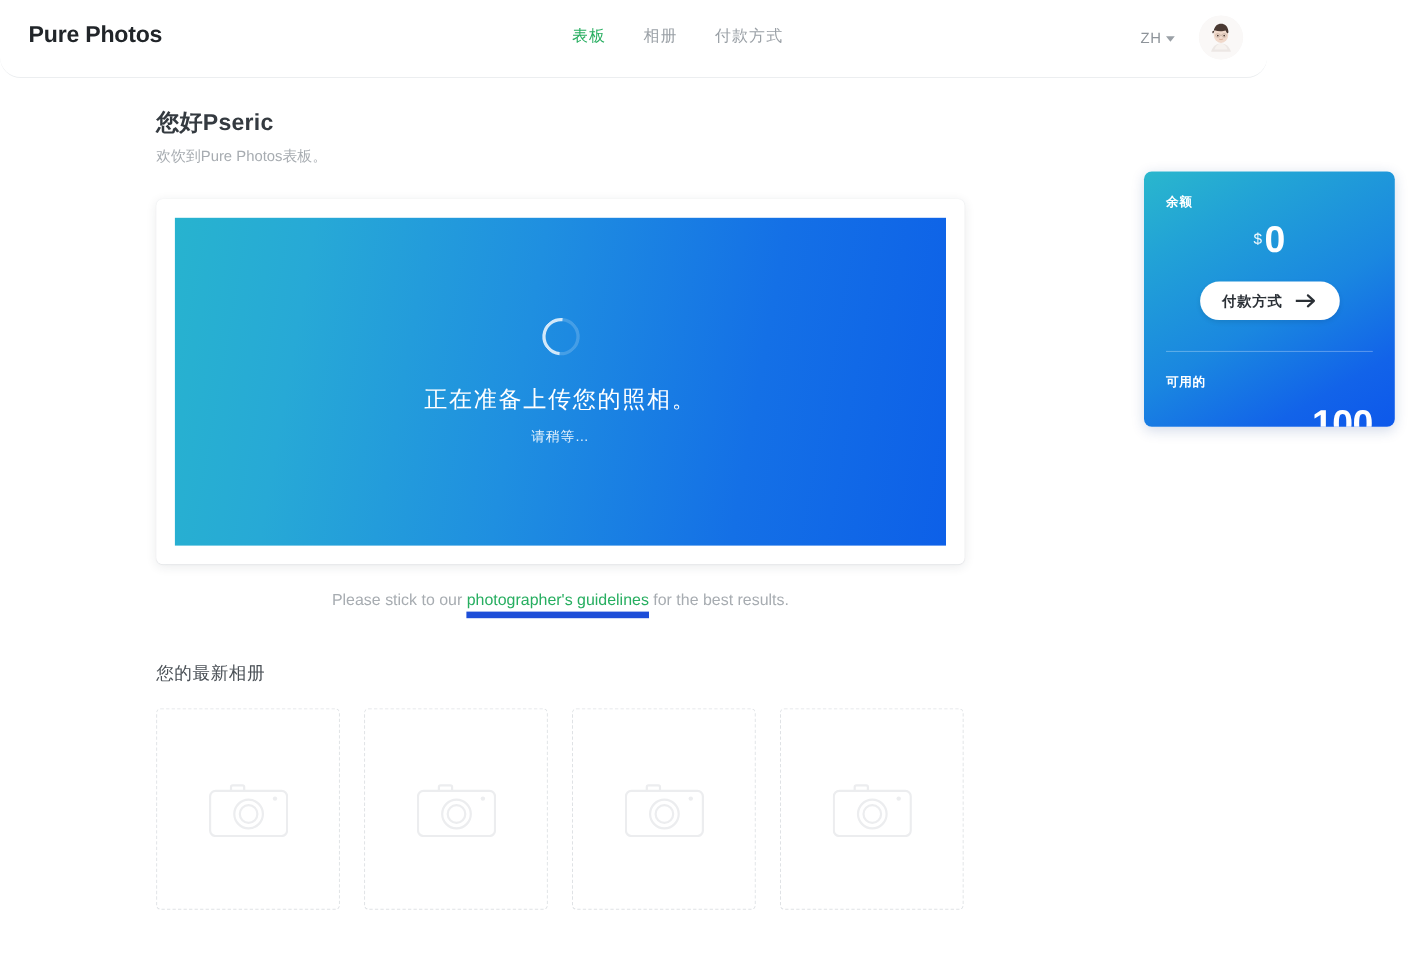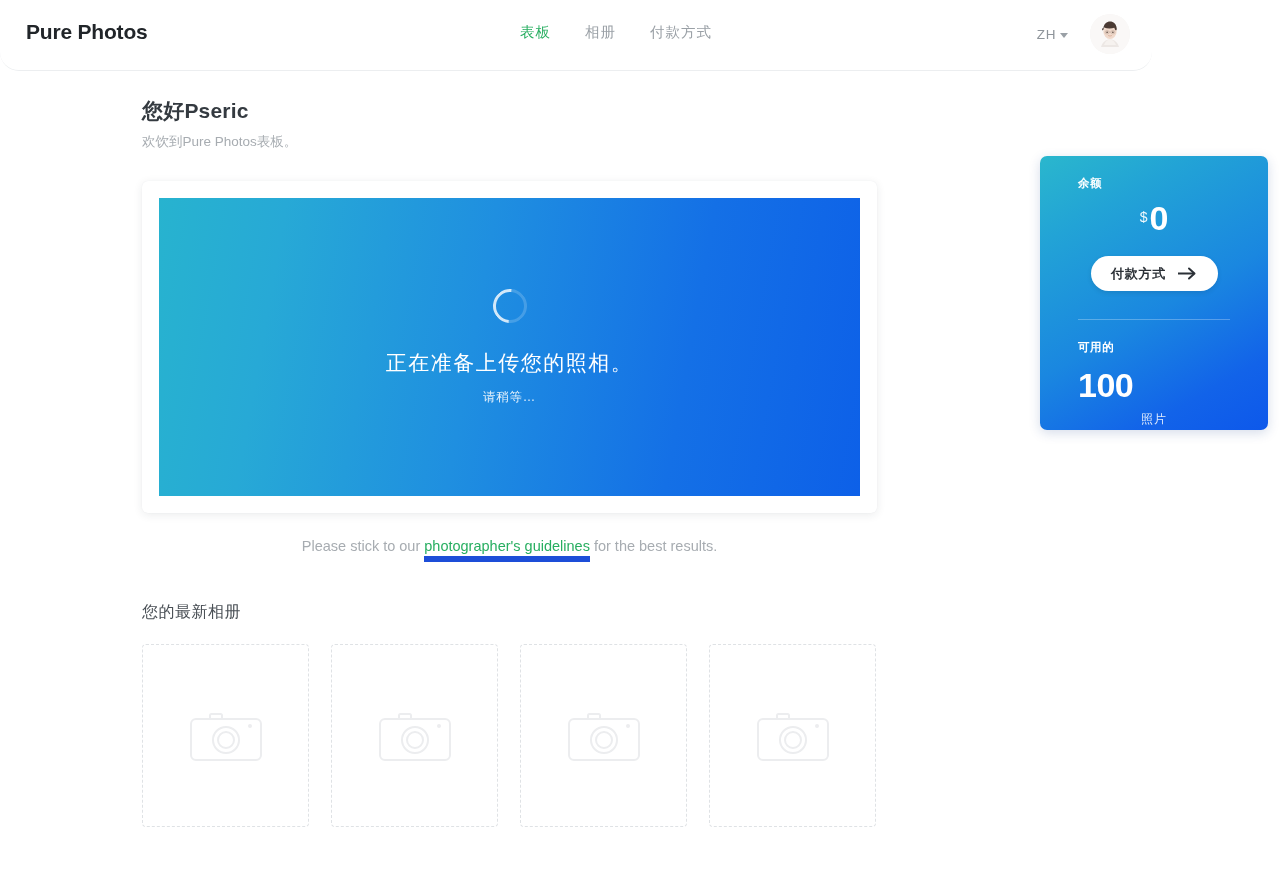--- a/index.html
+++ b/index.html
@@ -182,25 +182,25 @@
     justify-content: center;
   }
   .cam-icon { opacity: 1; }
 
   
   .side-card {
     position: absolute;
     left: 1040px;
     top: 85px;
     width: 228px;
-    height: 274px;
+    height: 232px;
     border-radius: 7px;
     background: linear-gradient(150deg, #2ab7cd 0%, #22a3d6 22%, #1a87e0 55%, #1263e9 82%, #0d58eb 100%);
     box-shadow: 0 3px 12px rgba(20,60,140,0.18);
-    padding: 20px 38px;
+    padding: 20px 20px;
     color: #ffffff;
     overflow: hidden;
   }
   .side-label {
     font-size: 11.5px;
     font-weight: bold;
     letter-spacing: 0.6px;
     color: #ffffff;
   }
   .balance-row {
@@ -241,21 +241,21 @@
     box-shadow: 0 2px 5px rgba(0,0,0,0.10);
   }
   .divider {
     margin-top: 28px;
     height: 1px;
     background: rgba(255,255,255,0.28);
   }
   .avail-label { margin-top: 20px; }
   .photos-num {
     margin-top: 13px;
-    text-align: left;
+    text-align: right;
     font-size: 34px;
     font-weight: bold;
     line-height: 1;
     letter-spacing: -0.5px;
   }
   .photos-unit {
     margin-top: 9px;
     text-align: center;
     font-size: 12px;
     color: rgba(255,255,255,0.88);

